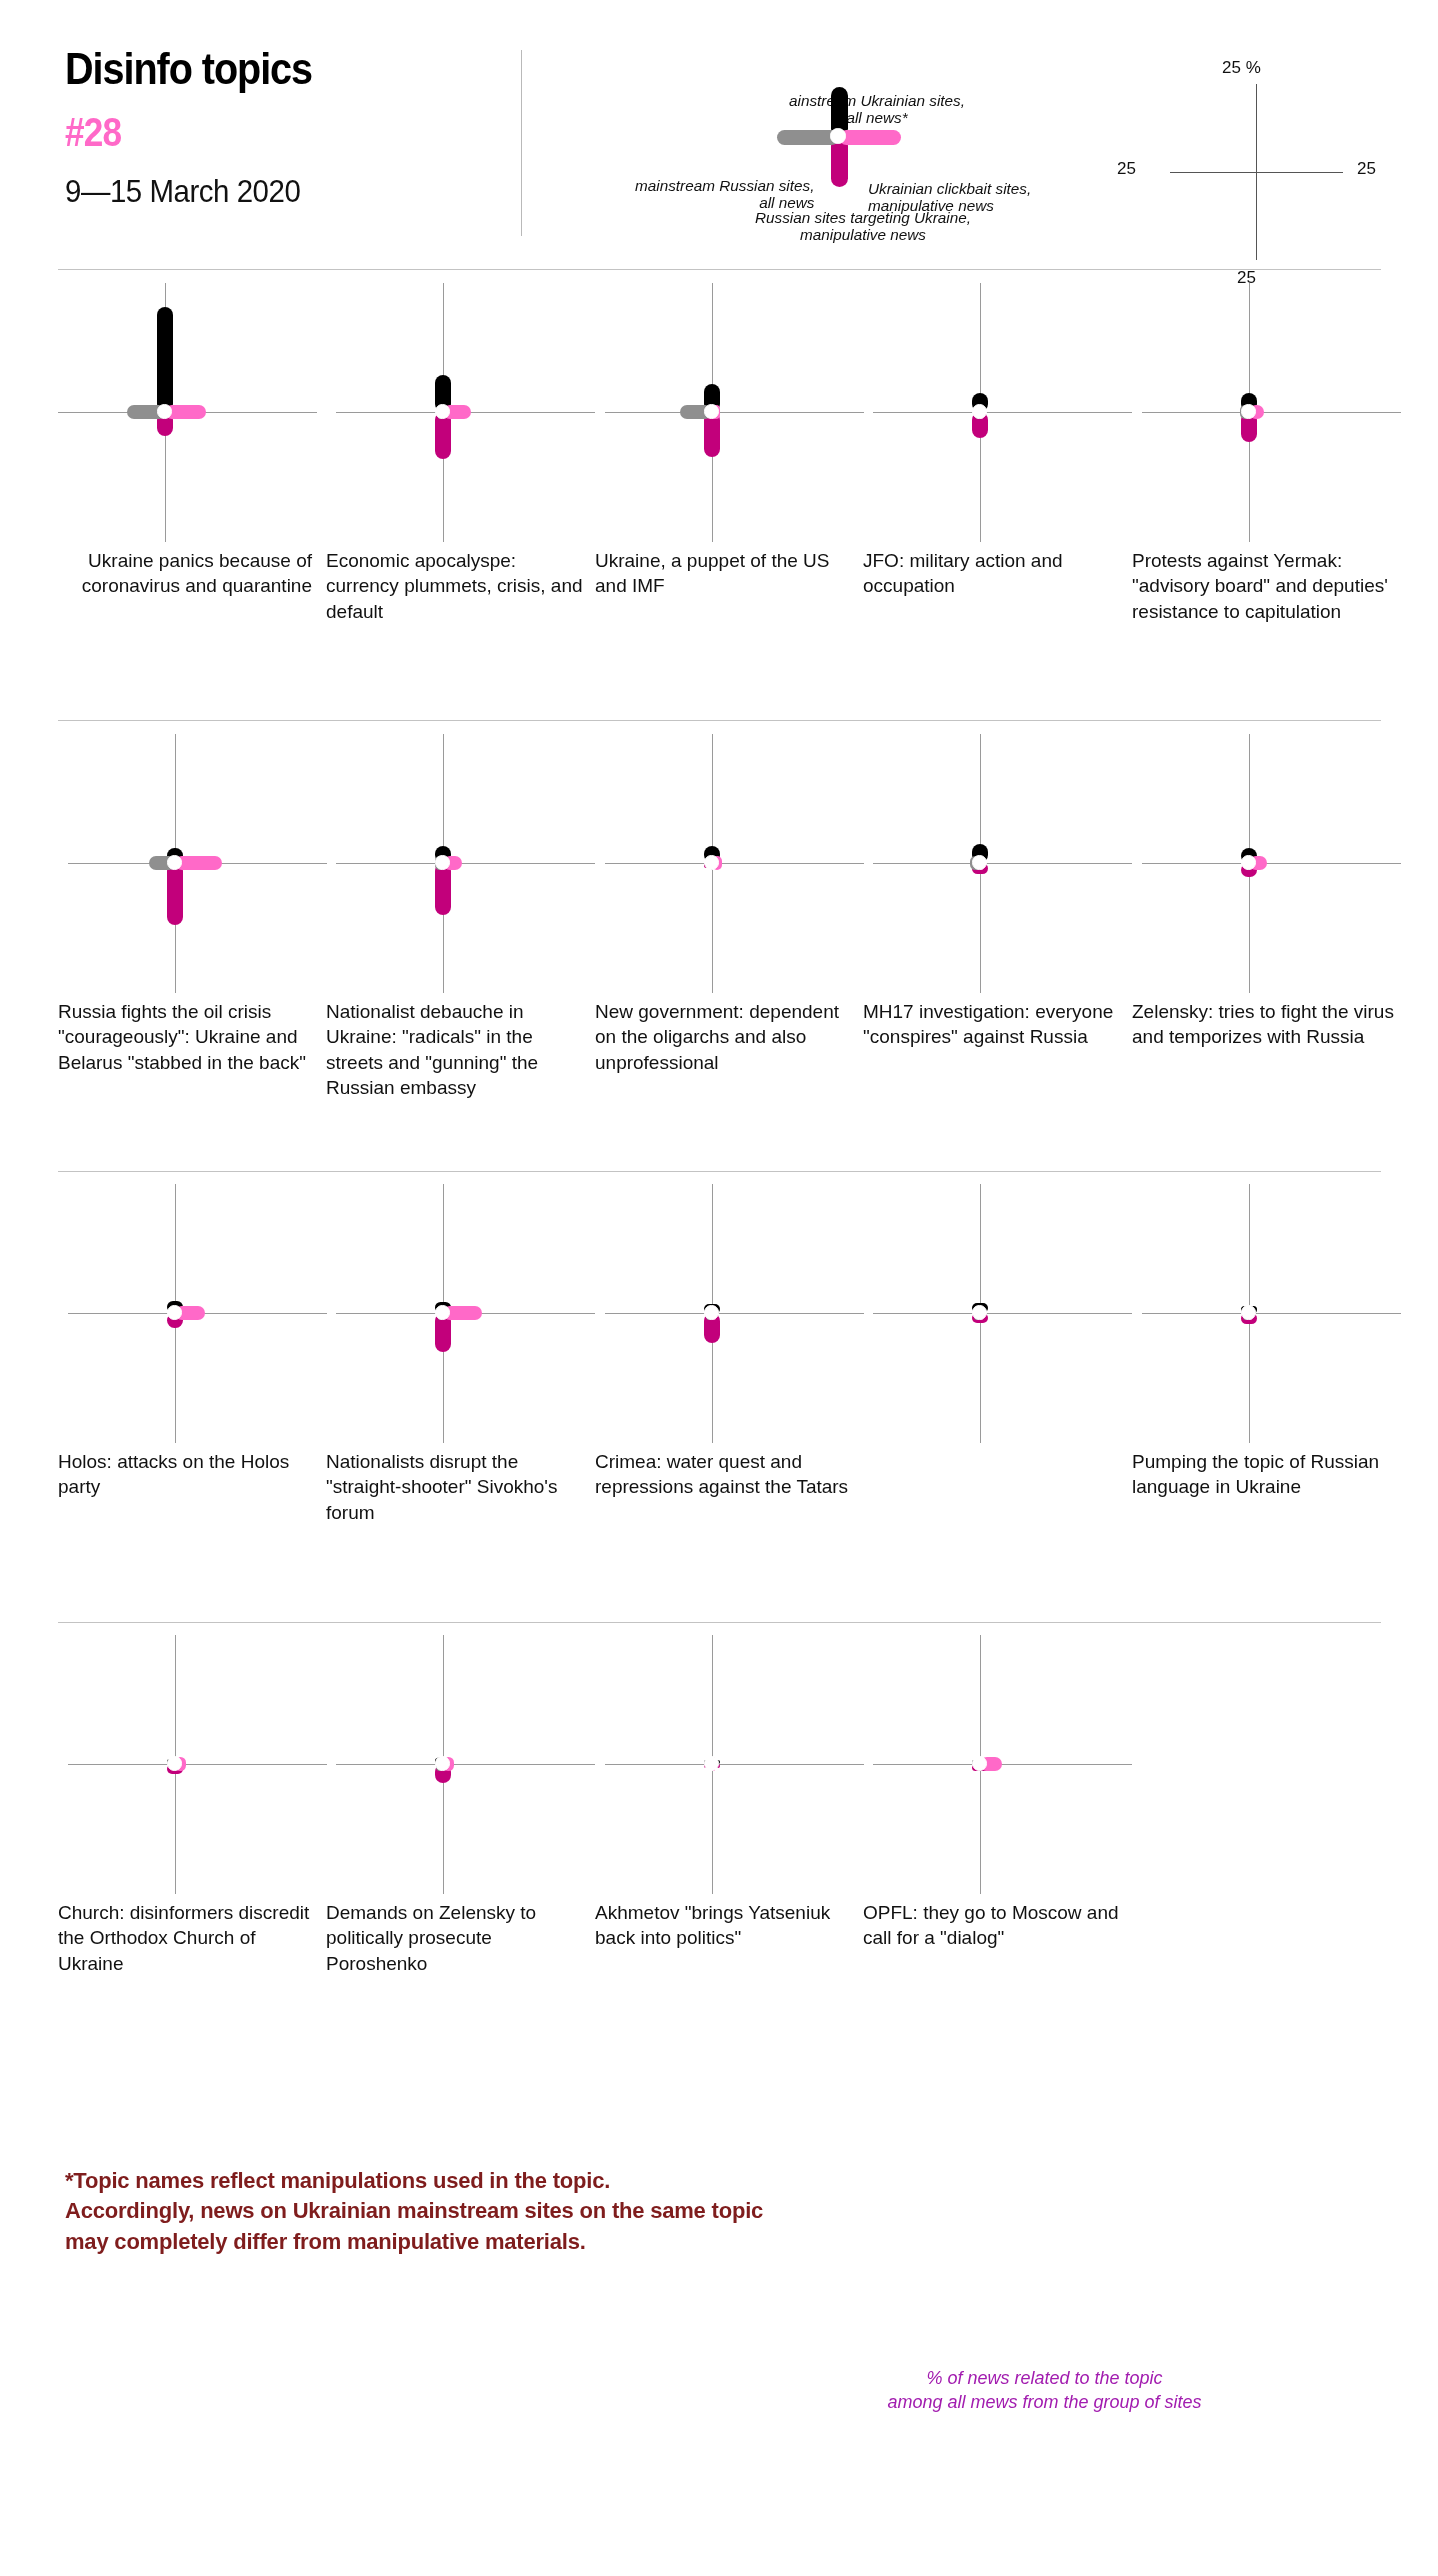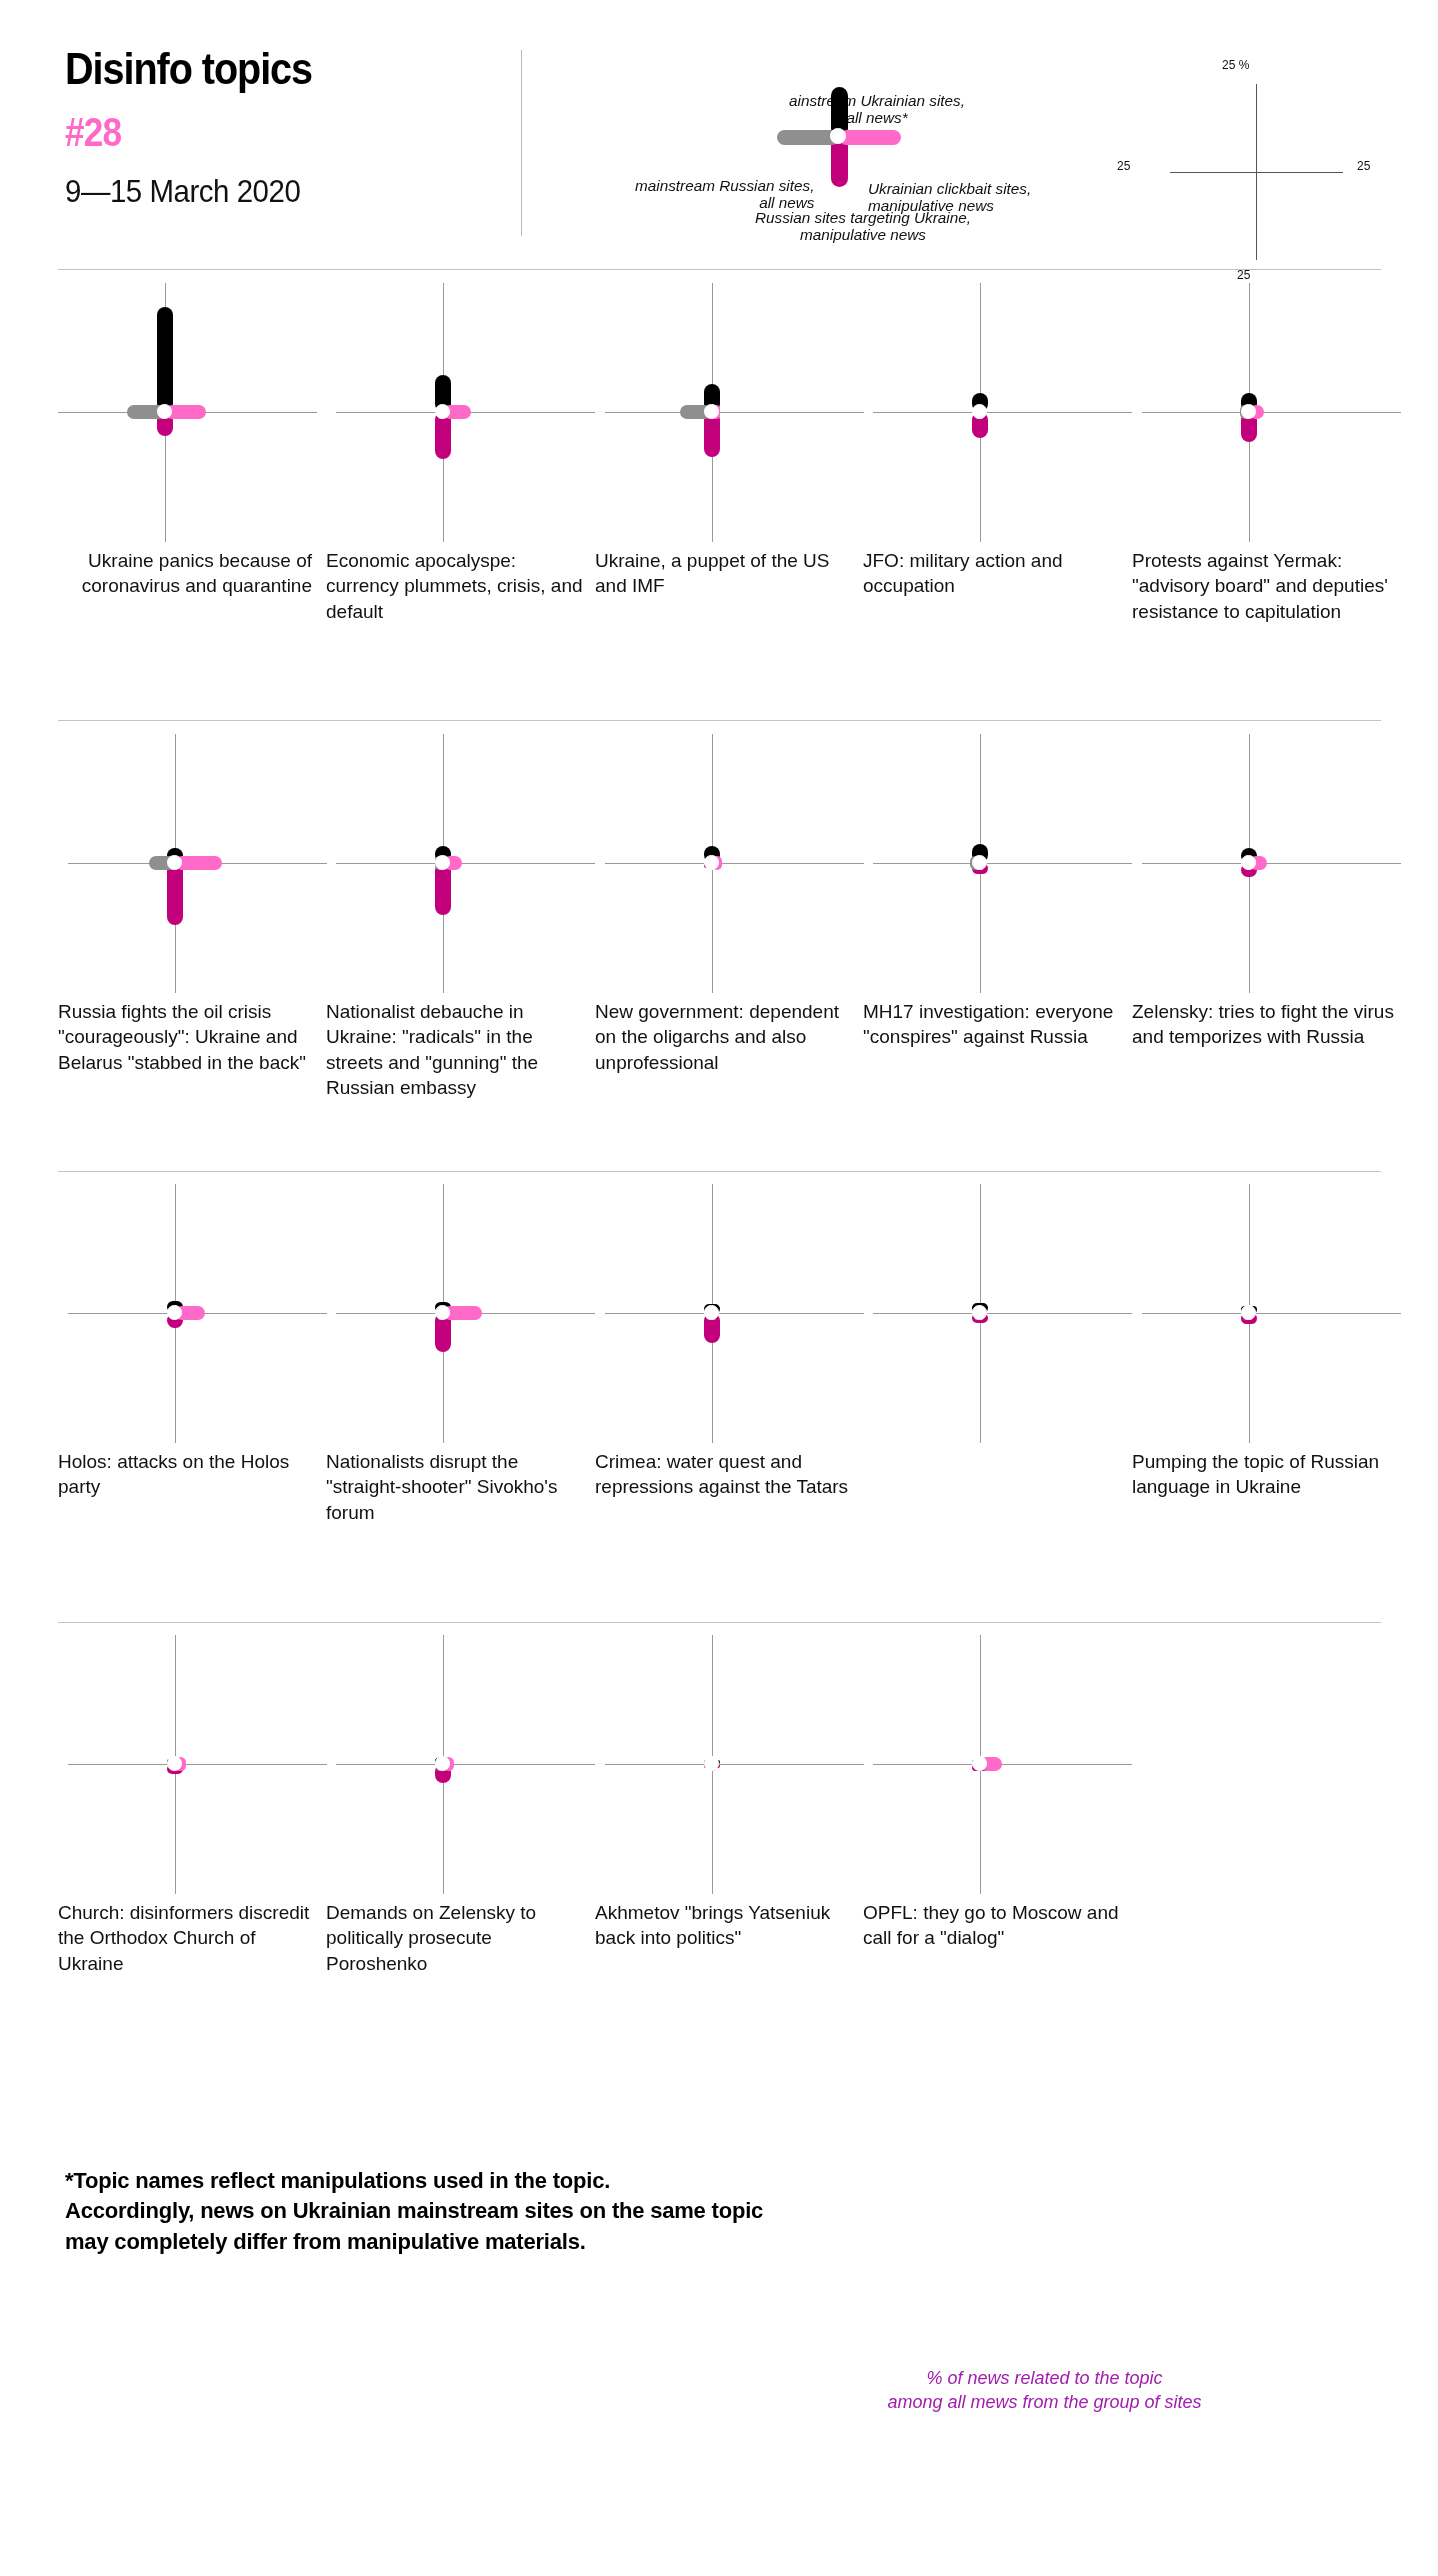--- a/index.html
+++ b/index.html
@@ -53,21 +53,21 @@
   }
   .lg-top{left:163px;top:46px;width:278px;text-align:center;}
   .lg-bottom{left:144px;top:163px;width:288px;text-align:center;}
   .lg-leftlab{left:-9.6px;top:131px;width:249px;text-align:right;}
   .lg-rightlab{left:293px;top:134px;width:211px;text-align:left;}
 
   
   .scale{position:absolute;left:1117px;top:46px;width:288px;height:192px;}
   .sc-vline{position:absolute;left:139px;top:38px;width:1.3px;height:176px;background:#555;}
   .sc-hline{position:absolute;left:53px;top:126px;width:173px;height:1.3px;background:#555;}
-  .sc-lab{position:absolute;font-size:12px;color:#111;}
+  .sc-lab{position:absolute;font-size:17px;color:#111;}
   .sc-top{left:105px;top:11.5px;}
   .sc-bot{left:120px;top:222px;}
   .sc-l{left:0px;top:113px;}
   .sc-r{left:240px;top:113px;}
 
   
   .rule{position:absolute;left:58px;width:1323px;height:1.4px;background:#c3c3c3;}
 
   .cell{position:absolute;width:278px;}
   .chart{position:relative;width:278px;height:259px;}
@@ -84,21 +84,21 @@
   }
   .caption{
     position:absolute;left:0px;top:265px;width:264px;
     font-size:19px;line-height:1.33;color:#111;
     font-family:"Liberation Sans","DejaVu Sans",sans-serif;
   }
 
   
   .note{
     position:absolute;left:65px;top:2166px;width:1007px;
-    font-weight:bold;font-size:22px;line-height:1.38;color:#000000;
+    font-weight:bold;font-size:22px;line-height:1.38;color:#7f1d1d;
     letter-spacing:-0.2px;
   }
   .foot-cap{
     position:absolute;right:59px;top:2367px;width:671px;text-align:center;
     font-style:italic;font-size:18px;line-height:1.32;color:#a21caf;
   }
   .logo{
     position:absolute;right:59px;top:2441px;text-align:right;
     font-size:46px;line-height:1;letter-spacing:-1.2px;white-space:nowrap;
   }

